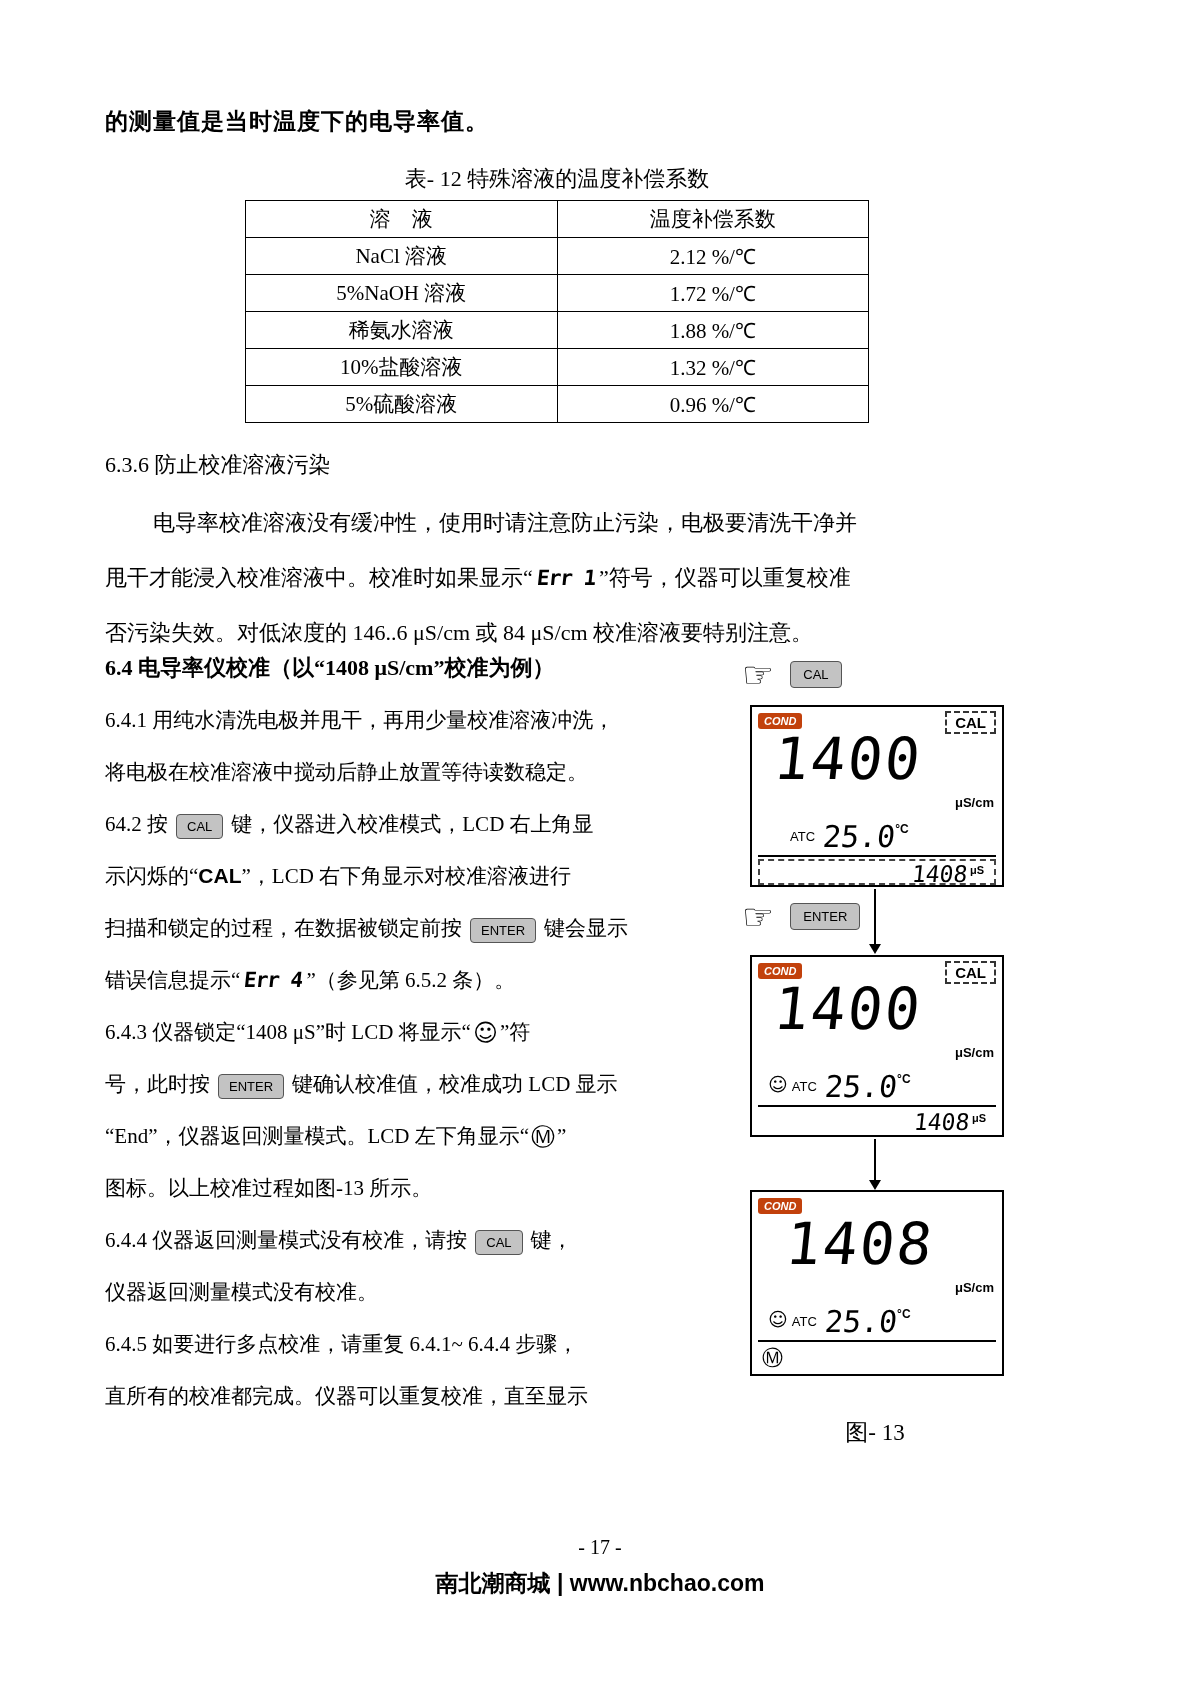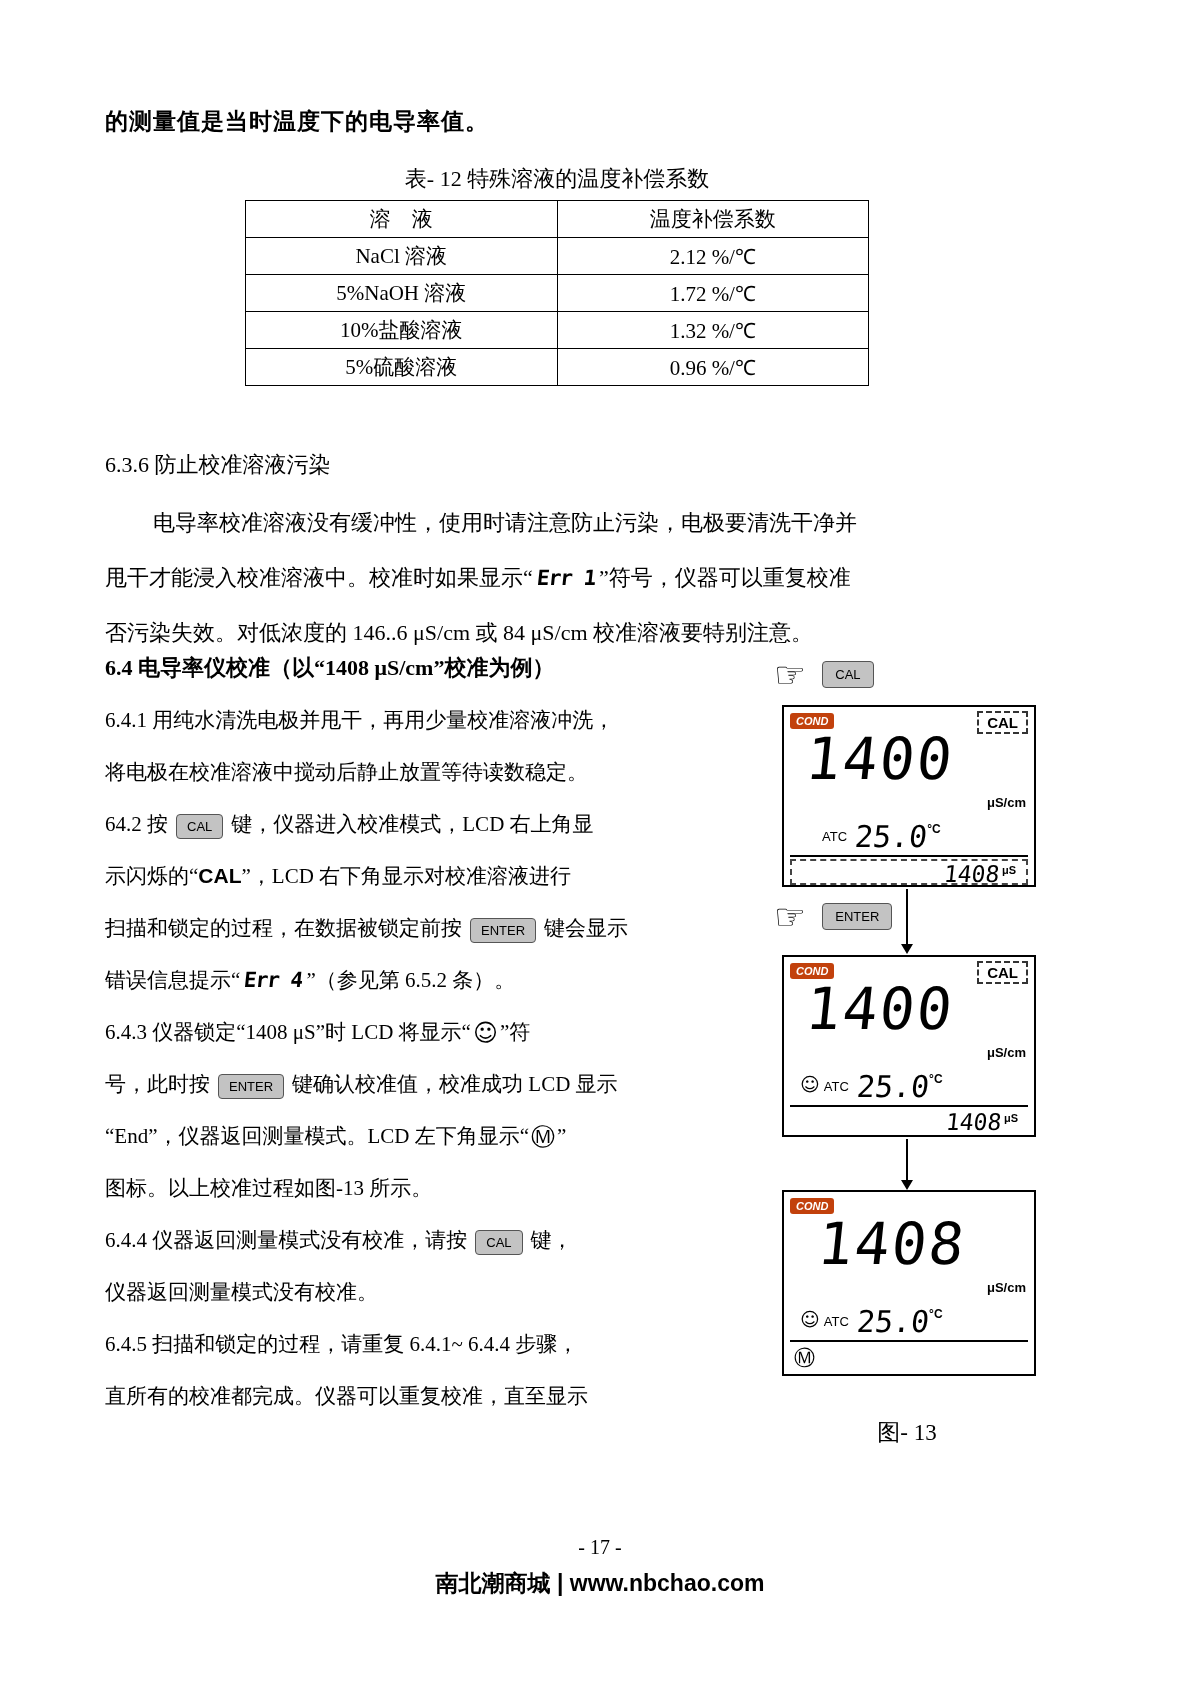--- a/index.html
+++ b/index.html
@@ -49,21 +49,21 @@
 
   .key {
     display:inline-block; background:#c3c3c3; border:1px solid #555; border-radius:4px;
     font-family:"Liberation Sans", sans-serif; font-size:13px; line-height:normal;
     padding:4px 10px; margin:0 8px; vertical-align:middle;
   }
   .face { font-family:"DejaVu Sans", sans-serif; font-size:24px; margin:0 2px; vertical-align:-2px; }
   .mglyph { font-family:"DejaVu Sans", sans-serif; font-size:24px; margin:0 2px; vertical-align:-2px; }
 
   
-  .fig { position:absolute; left:772px; top:655px; width:280px; height:800px; }
+  .fig { position:absolute; left:740px; top:655px; width:280px; height:800px; }
   .hand { font-family:"DejaVu Sans", sans-serif; font-size:36px; line-height:36px; display:inline-block; }
   .figkey {
     display:inline-block; background:#c3c3c3; border:1px solid #555; border-radius:4px;
     font-family:"Liberation Sans", sans-serif; font-size:13px; padding:5px 12px; vertical-align:8px; margin-left:16px;
   }
   .hr1 { position:absolute; left:2px; top:2px; }
   .hr2 { position:absolute; left:2px; top:244px; }
 
   .lcd { position:absolute; left:10px; width:254px; height:182px; border:2px solid #000; background:#fff; }
   .lcd1 { top:50px; } .lcd2 { top:300px; } .lcd3 { top:535px; height:186px; }
@@ -134,20 +134,24 @@
     </tr>
     <tr>
       <td>NaCl 溶液</td>
       <td>2.12 %/℃</td>
     </tr>
     <tr>
       <td>5%NaOH 溶液</td>
       <td>1.72 %/℃</td>
     </tr>
     <tr>
+      <td>稀氨水溶液</td>
+      <td>1.88 %/℃</td>
+    </tr>
+    <tr>
       <td>10%盐酸溶液</td>
       <td>1.32 %/℃</td>
     </tr>
     <tr>
       <td>5%硫酸溶液</td>
       <td>0.96 %/℃</td>
     </tr>
   </tbody>
     </table>
 
@@ -184,21 +188,21 @@
       <span>号，此时按</span><span class="key">ENTER</span><span>键确认校准值，校准成功 LCD 显示</span>
     </div>
     <div class="pline">
       <span>“End”，仪器返回测量模式。LCD 左下角显示“</span><span class="mglyph">Ⓜ</span><span>”</span>
     </div>
     <div class="pline"><span>图标。以上校准过程如图-13 所示。</span></div>
     <div class="pline">
       <span>6.4.4  仪器返回测量模式没有校准，请按</span><span class="key">CAL</span><span>键，</span>
     </div>
     <div class="pline"><span>仪器返回测量模式没有校准。</span></div>
-    <div class="pline"><span>6.4.5  扫描和锁定的过程，请重复 6.4.1~ 6.4.4 步骤，</span></div>
+    <div class="pline"><span>6.4.5  如要进行多点校准，请重复 6.4.1~ 6.4.4 步骤，</span></div>
     <div class="pline"><span>直所有的校准都完成。仪器可以重复校准，直至显示</span></div>
   </div>
 
   <div class="fig">
 
     <div class="hr1">
       <span class="hand">☞</span><span class="figkey">CAL</span>
     </div>
 
     <div class="lcd lcd1">

